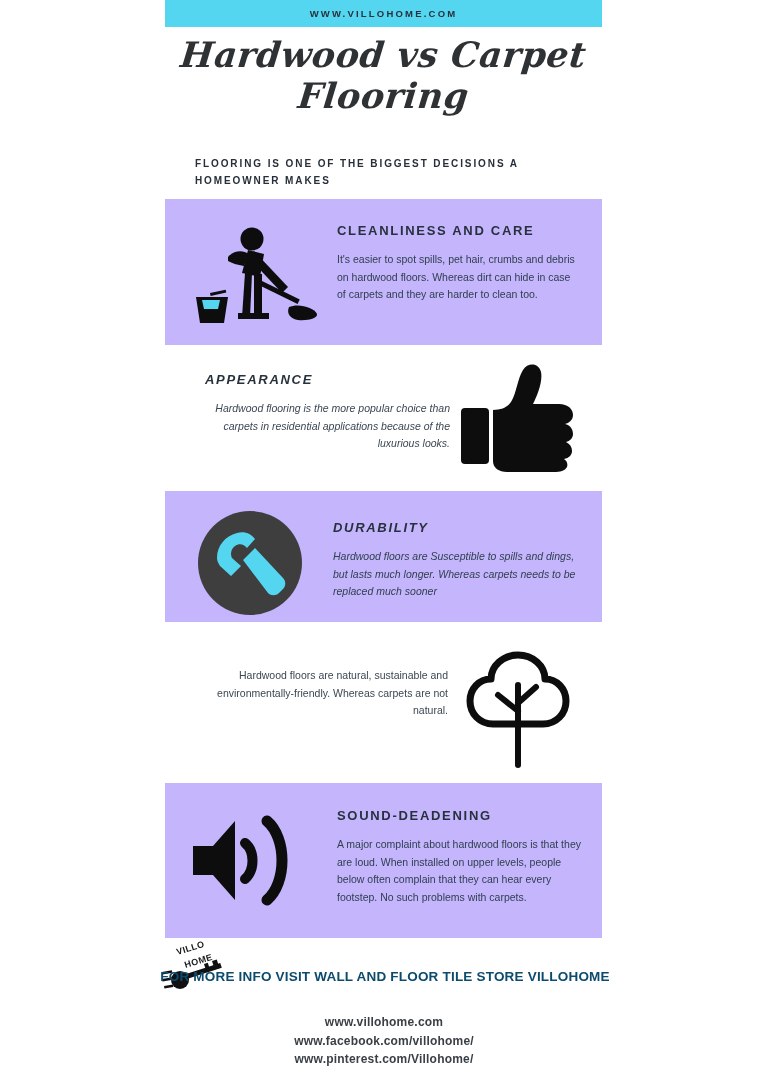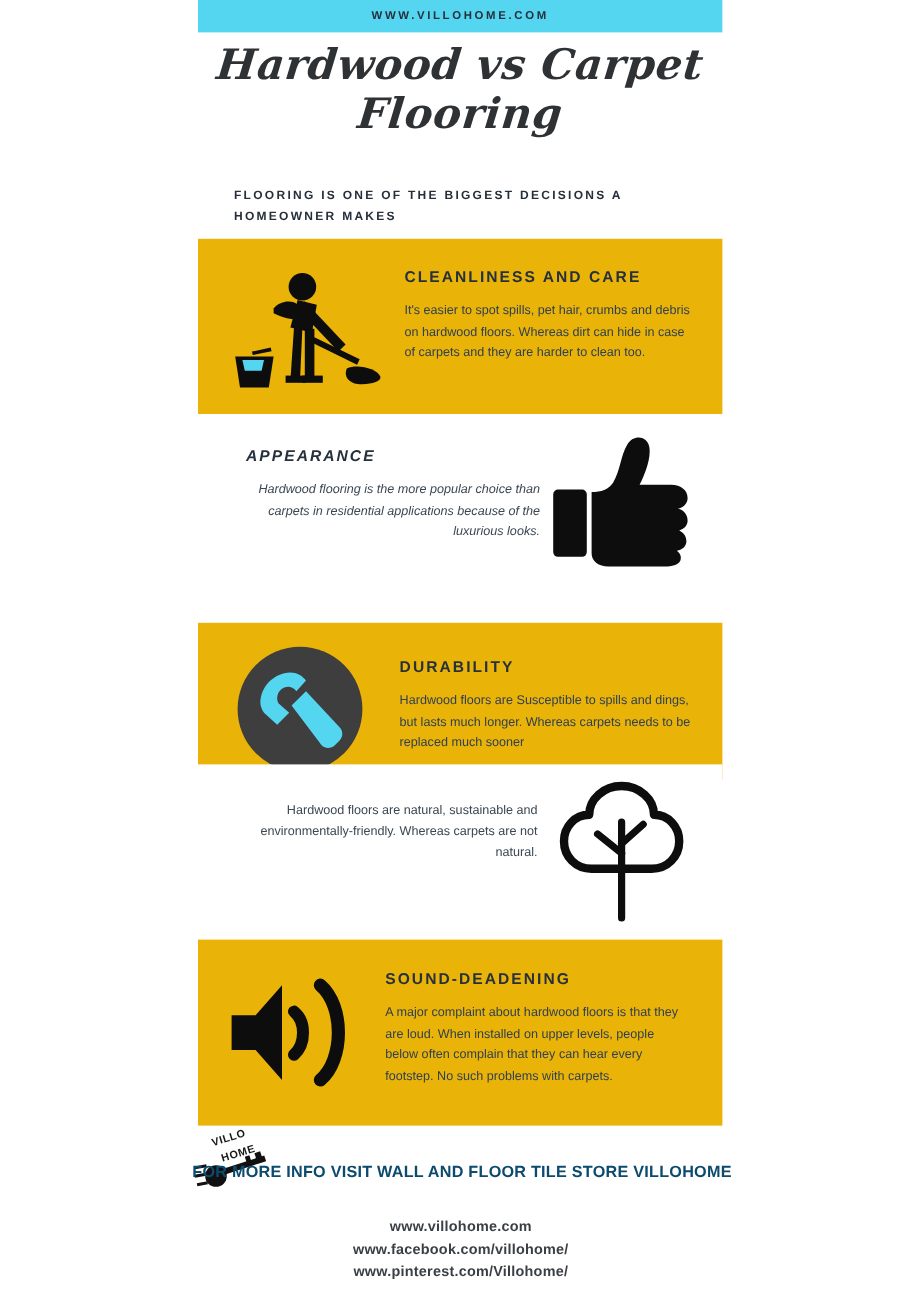--- a/index.html
+++ b/index.html
@@ -72,21 +72,21 @@
     color: #262f3a;
   }
 
   
   .section {
     position: absolute;
     left: 165px;
     width: 437px;
     box-sizing: border-box;
   }
-  .section.cyan { background: #eab308; }
+  .section.cyan { background: #c4b5fd; }
   .section.white { background: #ffffff; }
 
   .sec-inner {
     position: relative;
     width: 100%;
     height: 100%;
   }
   .sec-icon {
     position: absolute;
     display: flex;
@@ -114,31 +114,31 @@
 
   
   #sec-cleanliness { top: 199px; height: 146px; }
   #sec-cleanliness .sec-icon { left: 25px; top: 22px; width: 135px; height: 105px; }
   #sec-cleanliness .sec-text { left: 172px; top: 24px; width: 245px; }
 
   #sec-appearance { top: 345px; height: 145px; font-style: italic; }
   #sec-appearance .sec-icon { left: 290px; top: 15px; width: 125px; height: 115px; }
   #sec-appearance .sec-text { left: 40px; top: 27px; width: 245px; }
 
-  #sec-durability { top: 519px; height: 131px; }
+  #sec-durability { top: 491px; height: 131px; font-style: italic; }
   #sec-durability .sec-icon { left: 30px; top: 17px; width: 110px; height: 110px; }
   #sec-durability .sec-text { left: 168px; top: 29px; width: 250px; }
 
   #sec-environment { top: 637px; height: 145px; }
   #sec-environment .sec-icon { left: 293px; top: 10px; width: 120px; height: 125px; }
   #sec-environment .sec-text { left: 38px; top: 30px; width: 245px; }
 
   #sec-sound { top: 783px; height: 155px; }
   #sec-sound .sec-icon { left: 18px; top: 30px; width: 125px; height: 95px; }
-  #sec-sound .sec-text { left: 156px; top: 25px; width: 245px; }
+  #sec-sound .sec-text { left: 172px; top: 25px; width: 245px; }
 
   
   .footer {
     position: absolute;
     left: 0;
     top: 938px;
     width: 768px;
     height: 149px;
   }
   .footer-logo {

